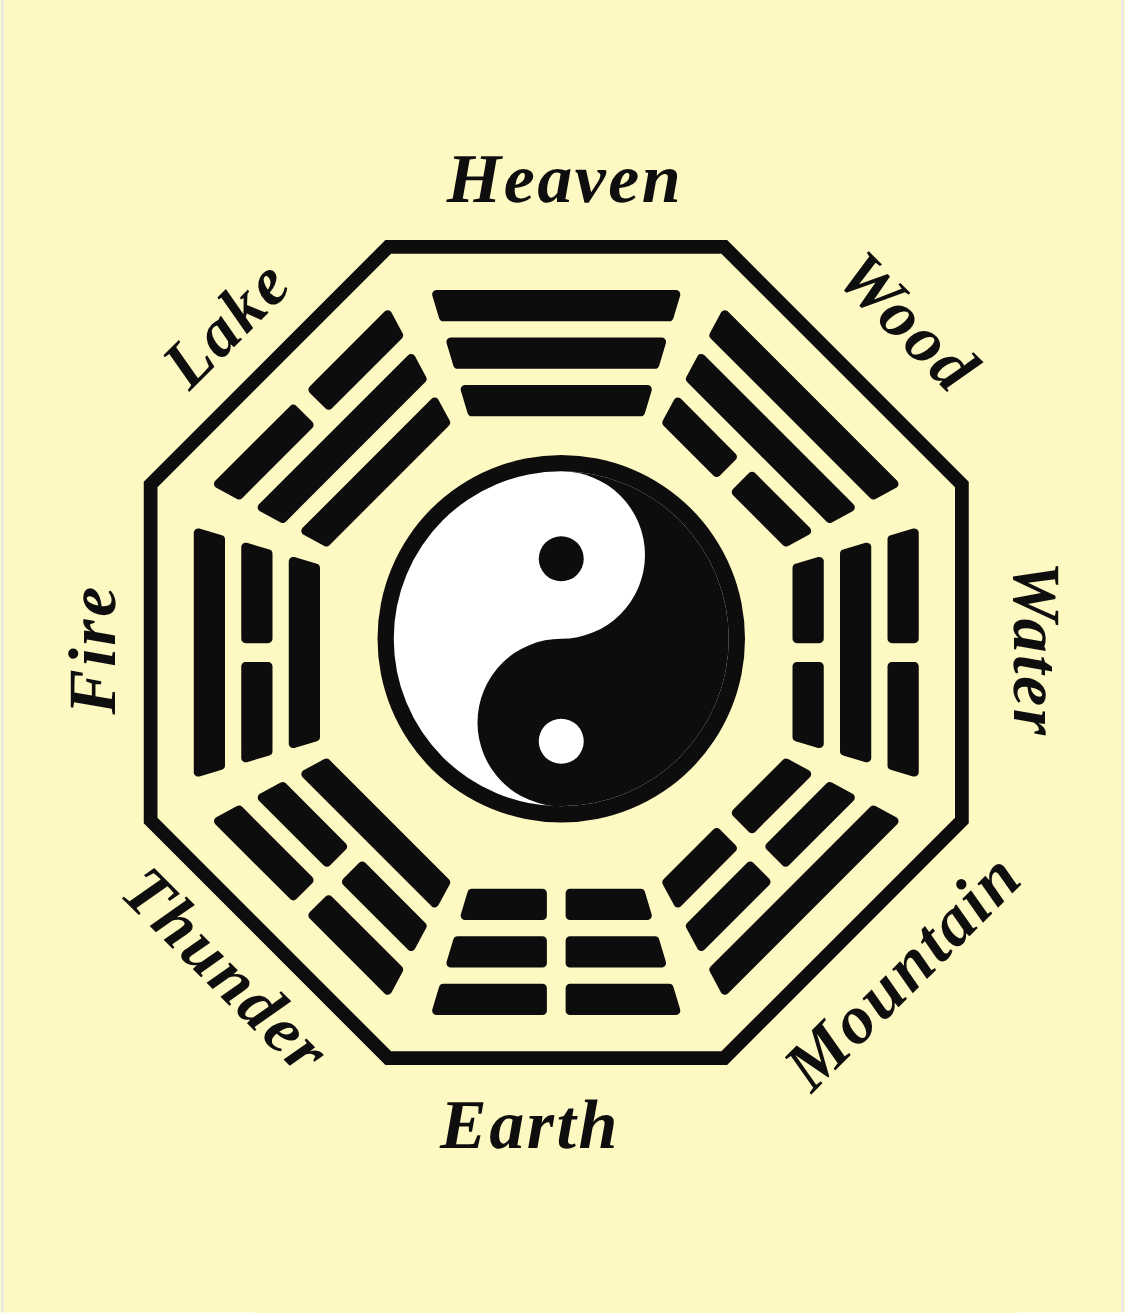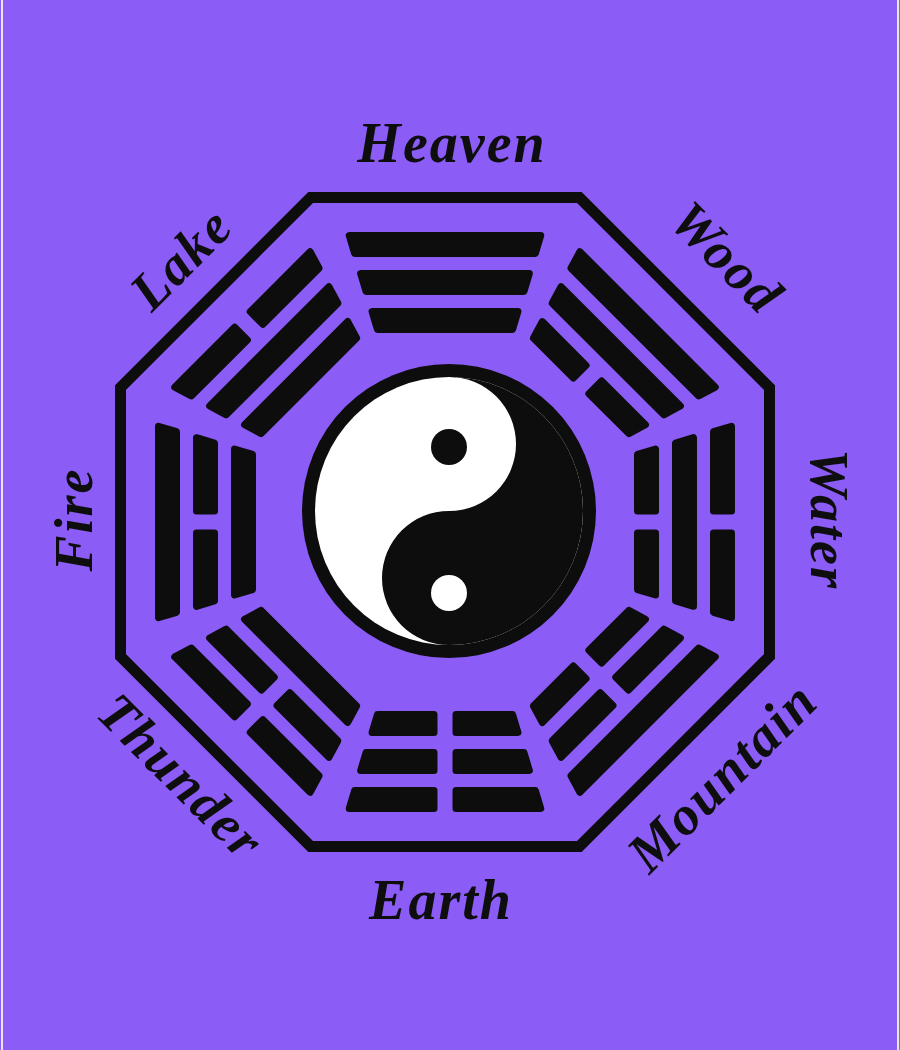--- a/index.html
+++ b/index.html
@@ -8,21 +8,21 @@
     background: #ffffff;
     width: 900px;
     height: 1050px;
     overflow: hidden;
     font-family: "Liberation Serif", "DejaVu Serif", serif;
   }
   .canvas {
     position: relative;
     width: 900px;
     height: 1050px;
-    background: #8b5cf6;
+    background: #fef9c3;
   }
   
   .edge-line {
     position: absolute;
     top: 0;
     width: 2px;
     height: 1050px;
     background: #e7e7e7;
   }
   .edge-left  { left: 1px; }
@@ -115,17 +115,17 @@
         <path d="M 0 -134 A 134 134 0 0 1 0 134 A 67 67 0 0 1 0 0 A 67 67 0 0 0 0 -134 Z" fill="#0d0d0d"></path>
         <circle cx="0" cy="-64" r="18" fill="#0d0d0d"></circle>
         <circle cx="0" cy="82" r="18" fill="#ffffff"></circle>
       </g>
     </svg>
 
   <div class="trigram-label" style="left: 452px; top: 146px; font-size: 56px; transform: translate(-50%, -54%) rotate(0deg);">Heaven</div>
   <div class="trigram-label" style="left: 727px; top: 260px; font-size: 54px; transform: translate(-50%, -54%) rotate(45deg);">Wood</div>
   <div class="trigram-label" style="left: 829px; top: 522px; font-size: 54px; transform: translate(-50%, -54%) rotate(90deg);">Water</div>
   <div class="trigram-label" style="left: 722px; top: 779px; font-size: 55px; transform: translate(-50%, -54%) rotate(-45deg);">Mountain</div>
-  <div class="trigram-label" style="left: 441px; top: 903px; font-size: 56px; transform: translate(-50%, -54%) rotate(0deg);">Earth</div>
+  <div class="trigram-label" style="left: 424px; top: 903px; font-size: 56px; transform: translate(-50%, -54%) rotate(0deg);">Earth</div>
   <div class="trigram-label" style="left: 181px; top: 779px; font-size: 54px; transform: translate(-50%, -54%) rotate(45deg);">Thunder</div>
   <div class="trigram-label" style="left: 74px; top: 522px; font-size: 54px; transform: translate(-50%, -54%) rotate(-90deg);">Fire</div>
   <div class="trigram-label" style="left: 181px; top: 261px; font-size: 54px; transform: translate(-50%, -54%) rotate(-45deg);">Lake</div>
 </div>
 
 </body></html>

